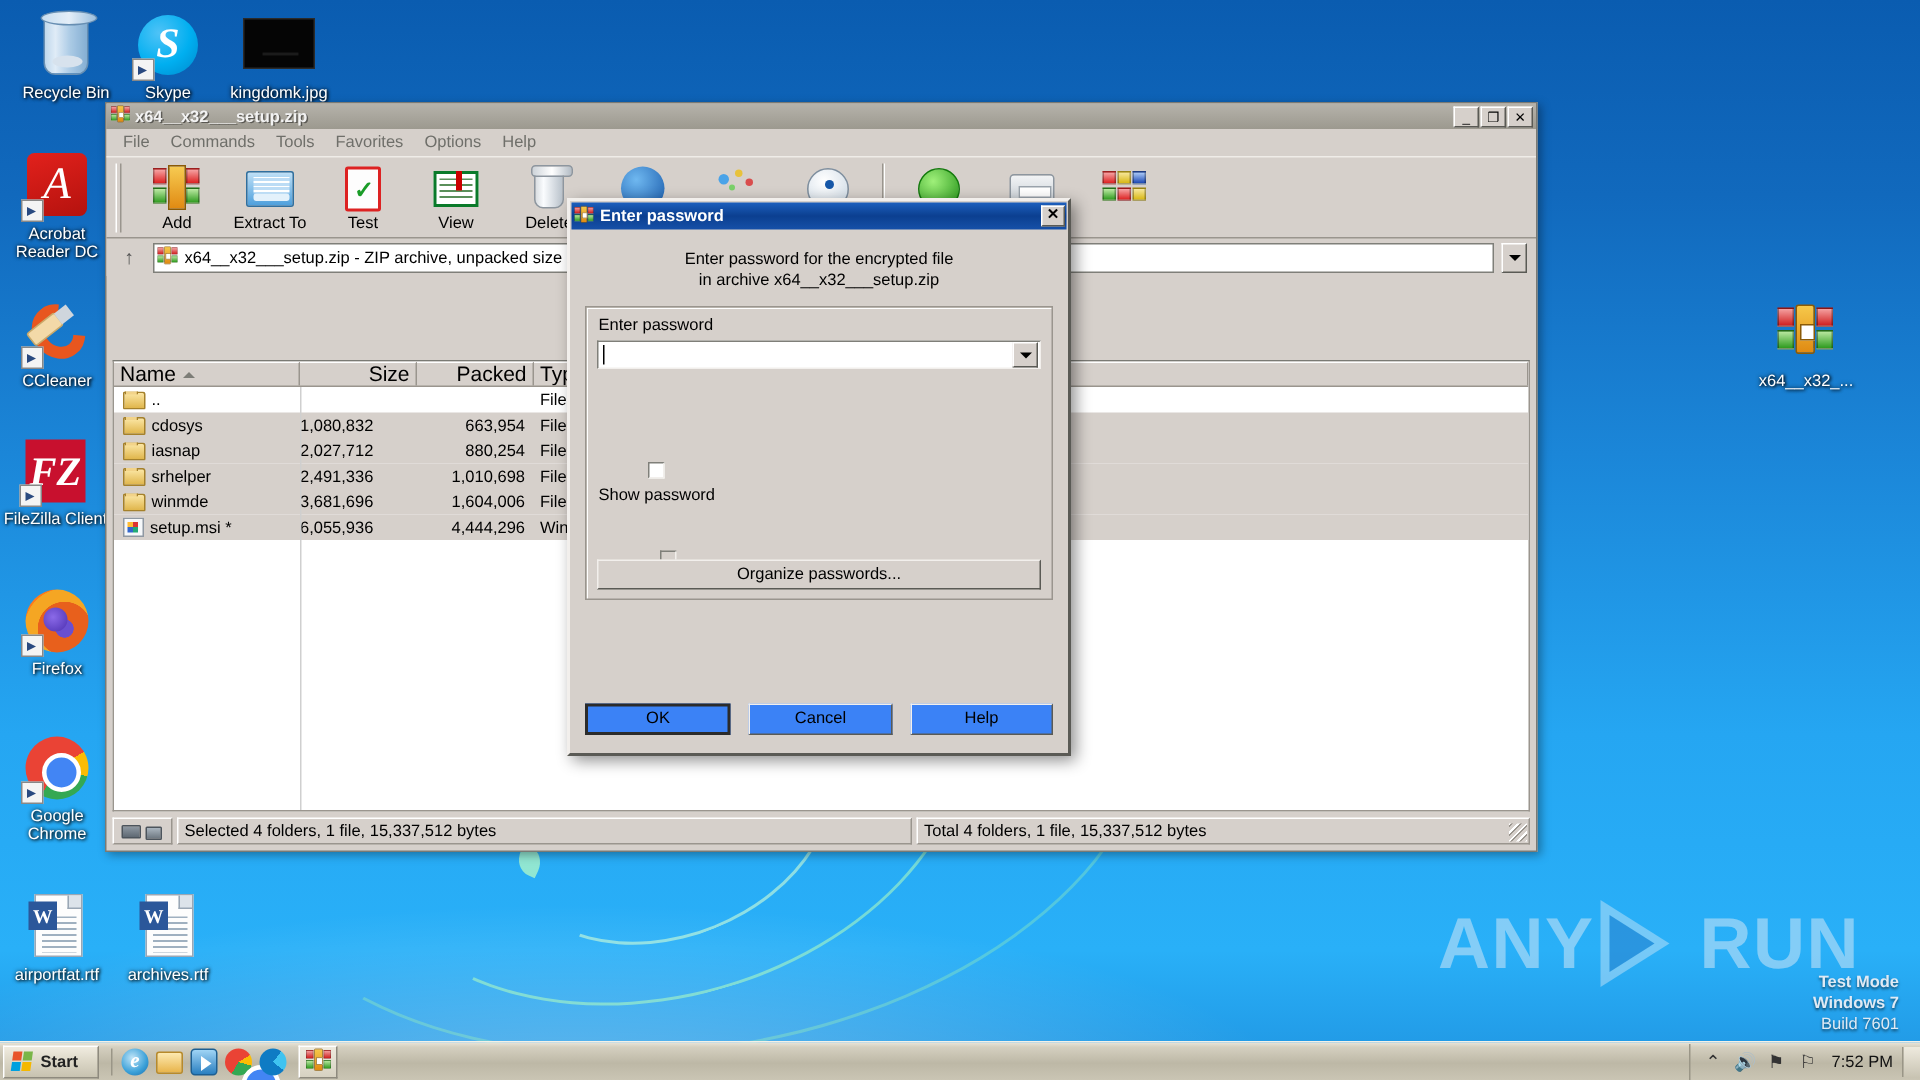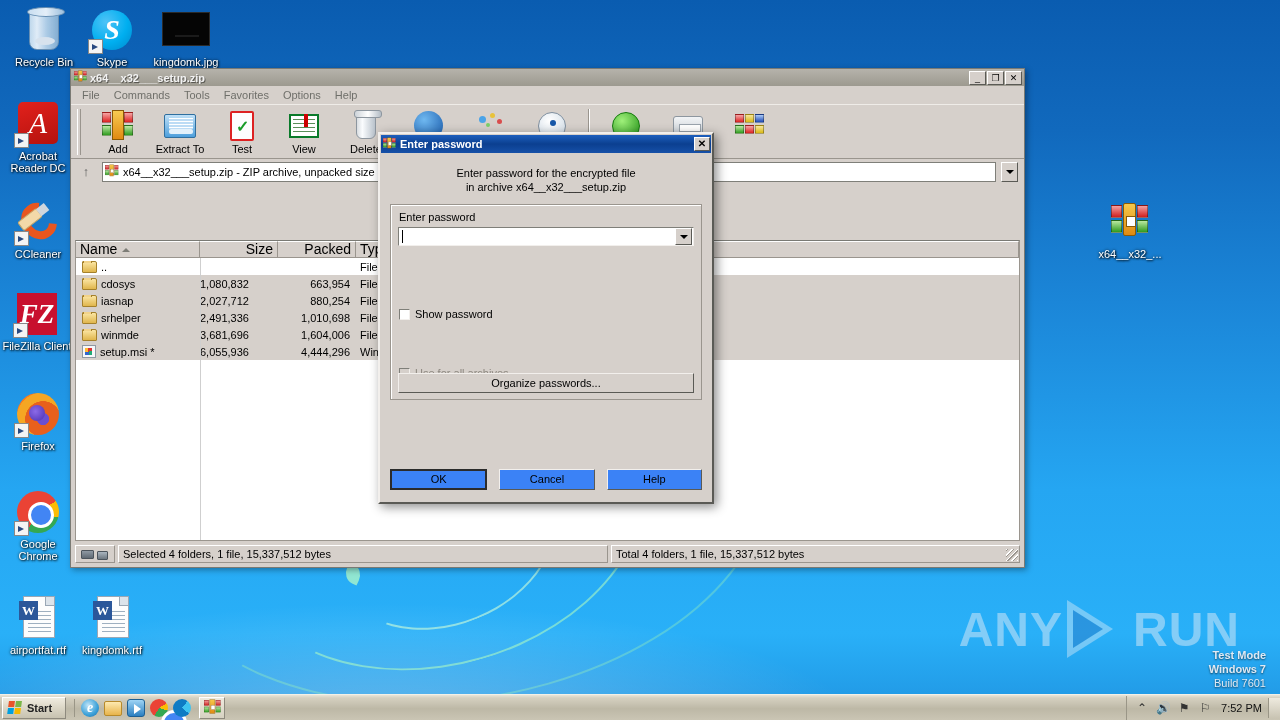--- a/index.html
+++ b/index.html
@@ -243,21 +243,21 @@
   .pw-lbl{position:absolute;left:8px;top:6px;font-size:11px;}
   .pw-input{position:absolute;left:7px;right:7px;top:22px;height:19px;background:#fff;
     border:1px solid;border-color:#7f7f79 #f2efec #f2efec #7f7f79;display:flex;align-items:center;}
   .pw-input .caret{width:1px;height:13px;background:#000;margin-left:3px;animation:bl 1s step-end infinite;}
   @keyframes bl{50%{opacity:0}}
   .pw-input .inp{flex:1;border:none;outline:none;font-size:11px;font-family:"Liberation Sans",sans-serif;
     height:15px;background:transparent;padding:0;}
   .pw-drop{width:17px;height:17px;margin-right:1px;background:#d6d0cb;border:1px solid #fff;
     border-right-color:#5a5a55;border-bottom-color:#5a5a55;display:flex;align-items:center;justify-content:center;flex:none;}
   .pw-drop:after{content:"";border-top:4px solid #000;border-left:4px solid transparent;border-right:4px solid transparent;}
-  .chk-row{position:absolute;left:8px;display:flex;align-items:center;gap:5px;font-size:11px;}
+  .chk-row{position:absolute;left:8px;display:flex;align-items:center;gap:5px;font-size:11px;flex-direction:column;}
   .chk{width:11px;height:11px;background:#fff;border:1px solid;
     border-color:#7f7f79 #f2efec #f2efec #7f7f79;flex:none;}
   .chk.dis{background:#d6d0cb;}
   .dis-txt{color:#8d8880;}
   .org-btn{position:absolute;left:7px;right:7px;bottom:6px;height:20px;background:#d6d0cb;
     border:1px solid;border-color:#f2efec #5a5a55 #5a5a55 #f2efec;
     font-size:11px;text-align:center;line-height:18px;}
   .pw-btns{position:absolute;left:10px;right:10px;bottom:12px;display:flex;gap:12px;}
   .dbtn{flex:1;height:21px;background:#3b82f6;border:1px solid;
     border-color:#f2efec #5a5a55 #5a5a55 #f2efec;font-size:11px;text-align:center;line-height:19px;}
@@ -382,23 +382,23 @@
   <div class="lbl">airportfat.rtf</div>
 </div>
 <div class="dicon" style="left:76px;top:594px">
   <div class="glyph">
       <div class="rtf">
         <div class="fold"></div>
         <div class="lines"></div>
         <div class="w">W</div>
       </div>
     </div>
-  <div class="lbl">kingdomk.rtf</div>
-</div>
-<div class="dicon" style="left:1094px;top:198px">
+  <div class="lbl">archives.rtf</div>
+</div>
+<div class="dicon" style="left:1168px;top:198px">
   <div class="glyph">
     <div class="rar">
         <i class="r1"></i>
         <i class="r2"></i>
         <i class="r3"></i>
         <i class="r4"></i>
         <i class="r5"></i>
         <i class="r6"></i>
         <div class="books"></div>
       </div>

